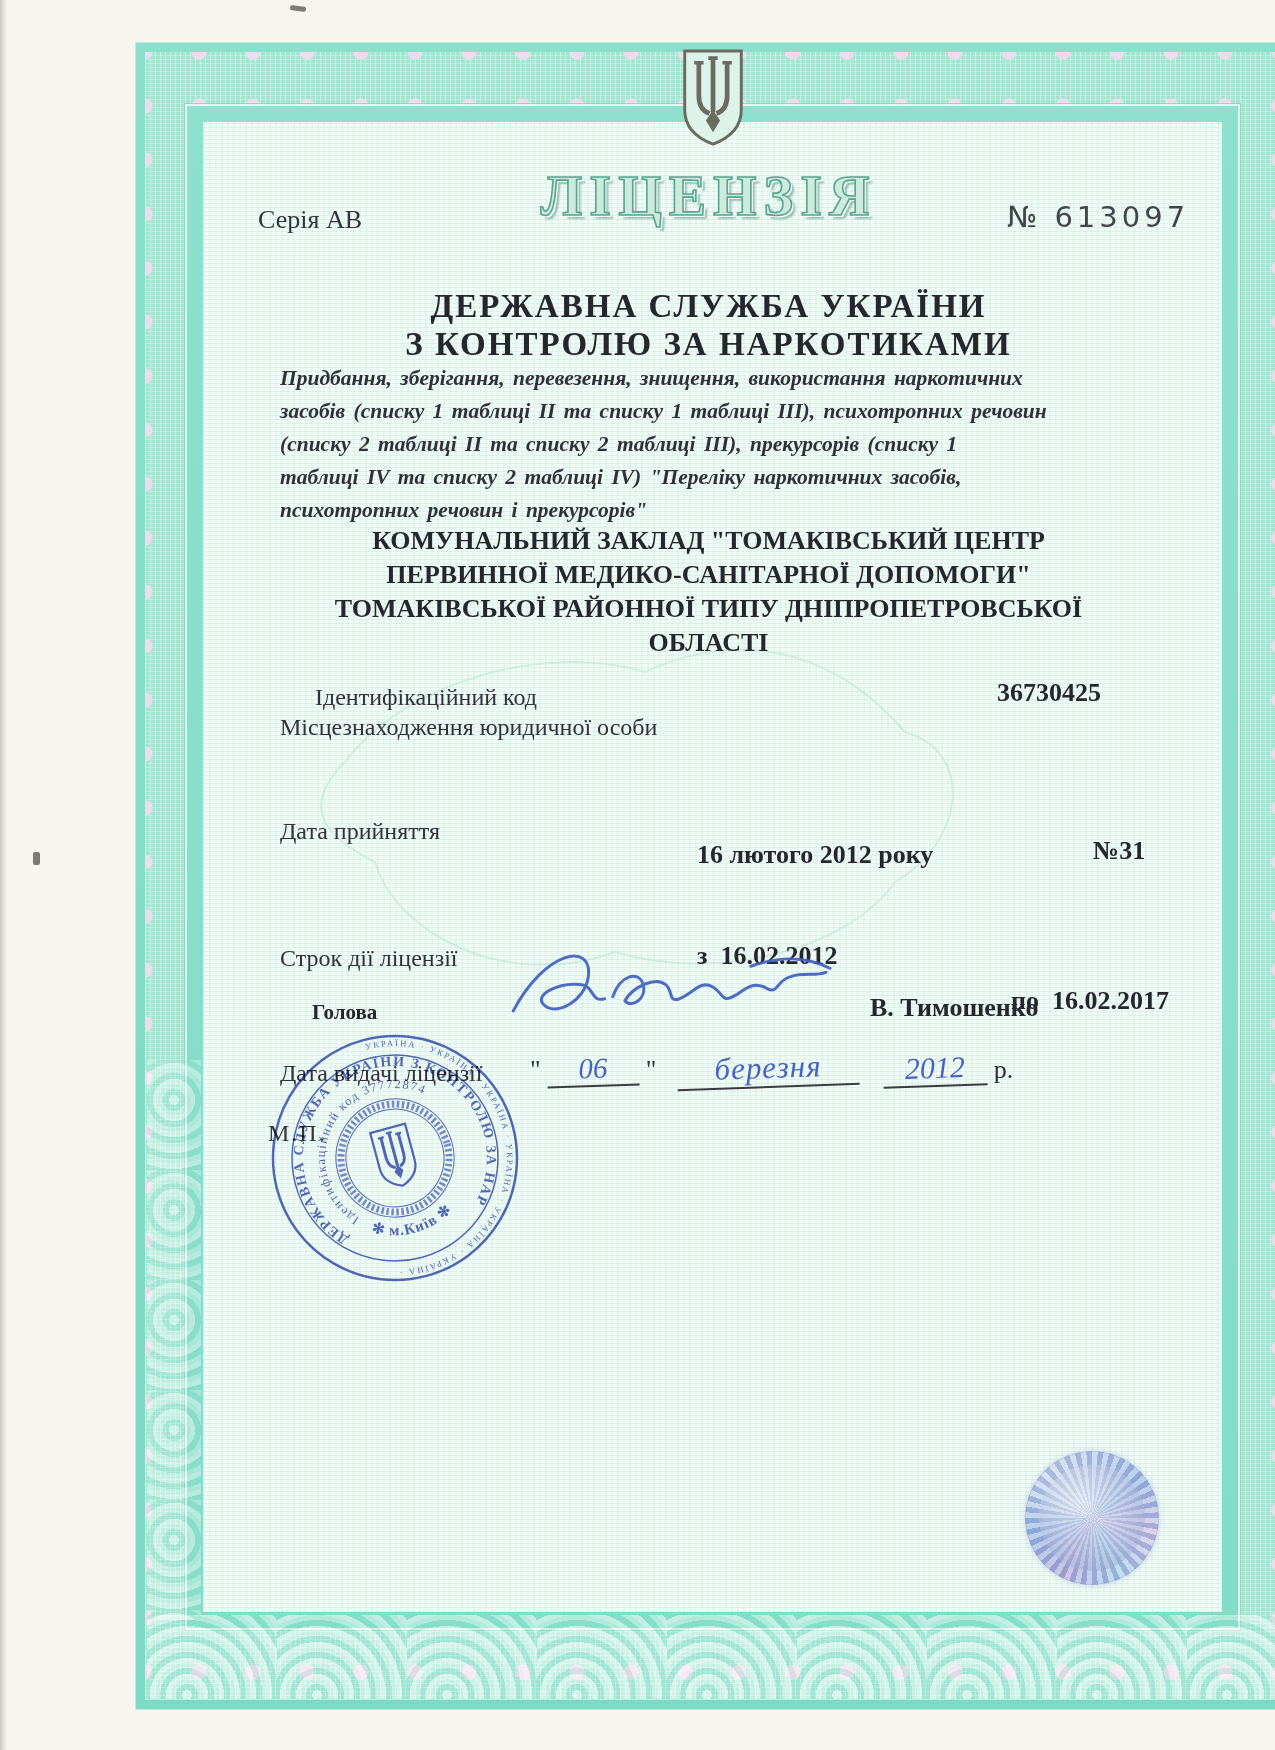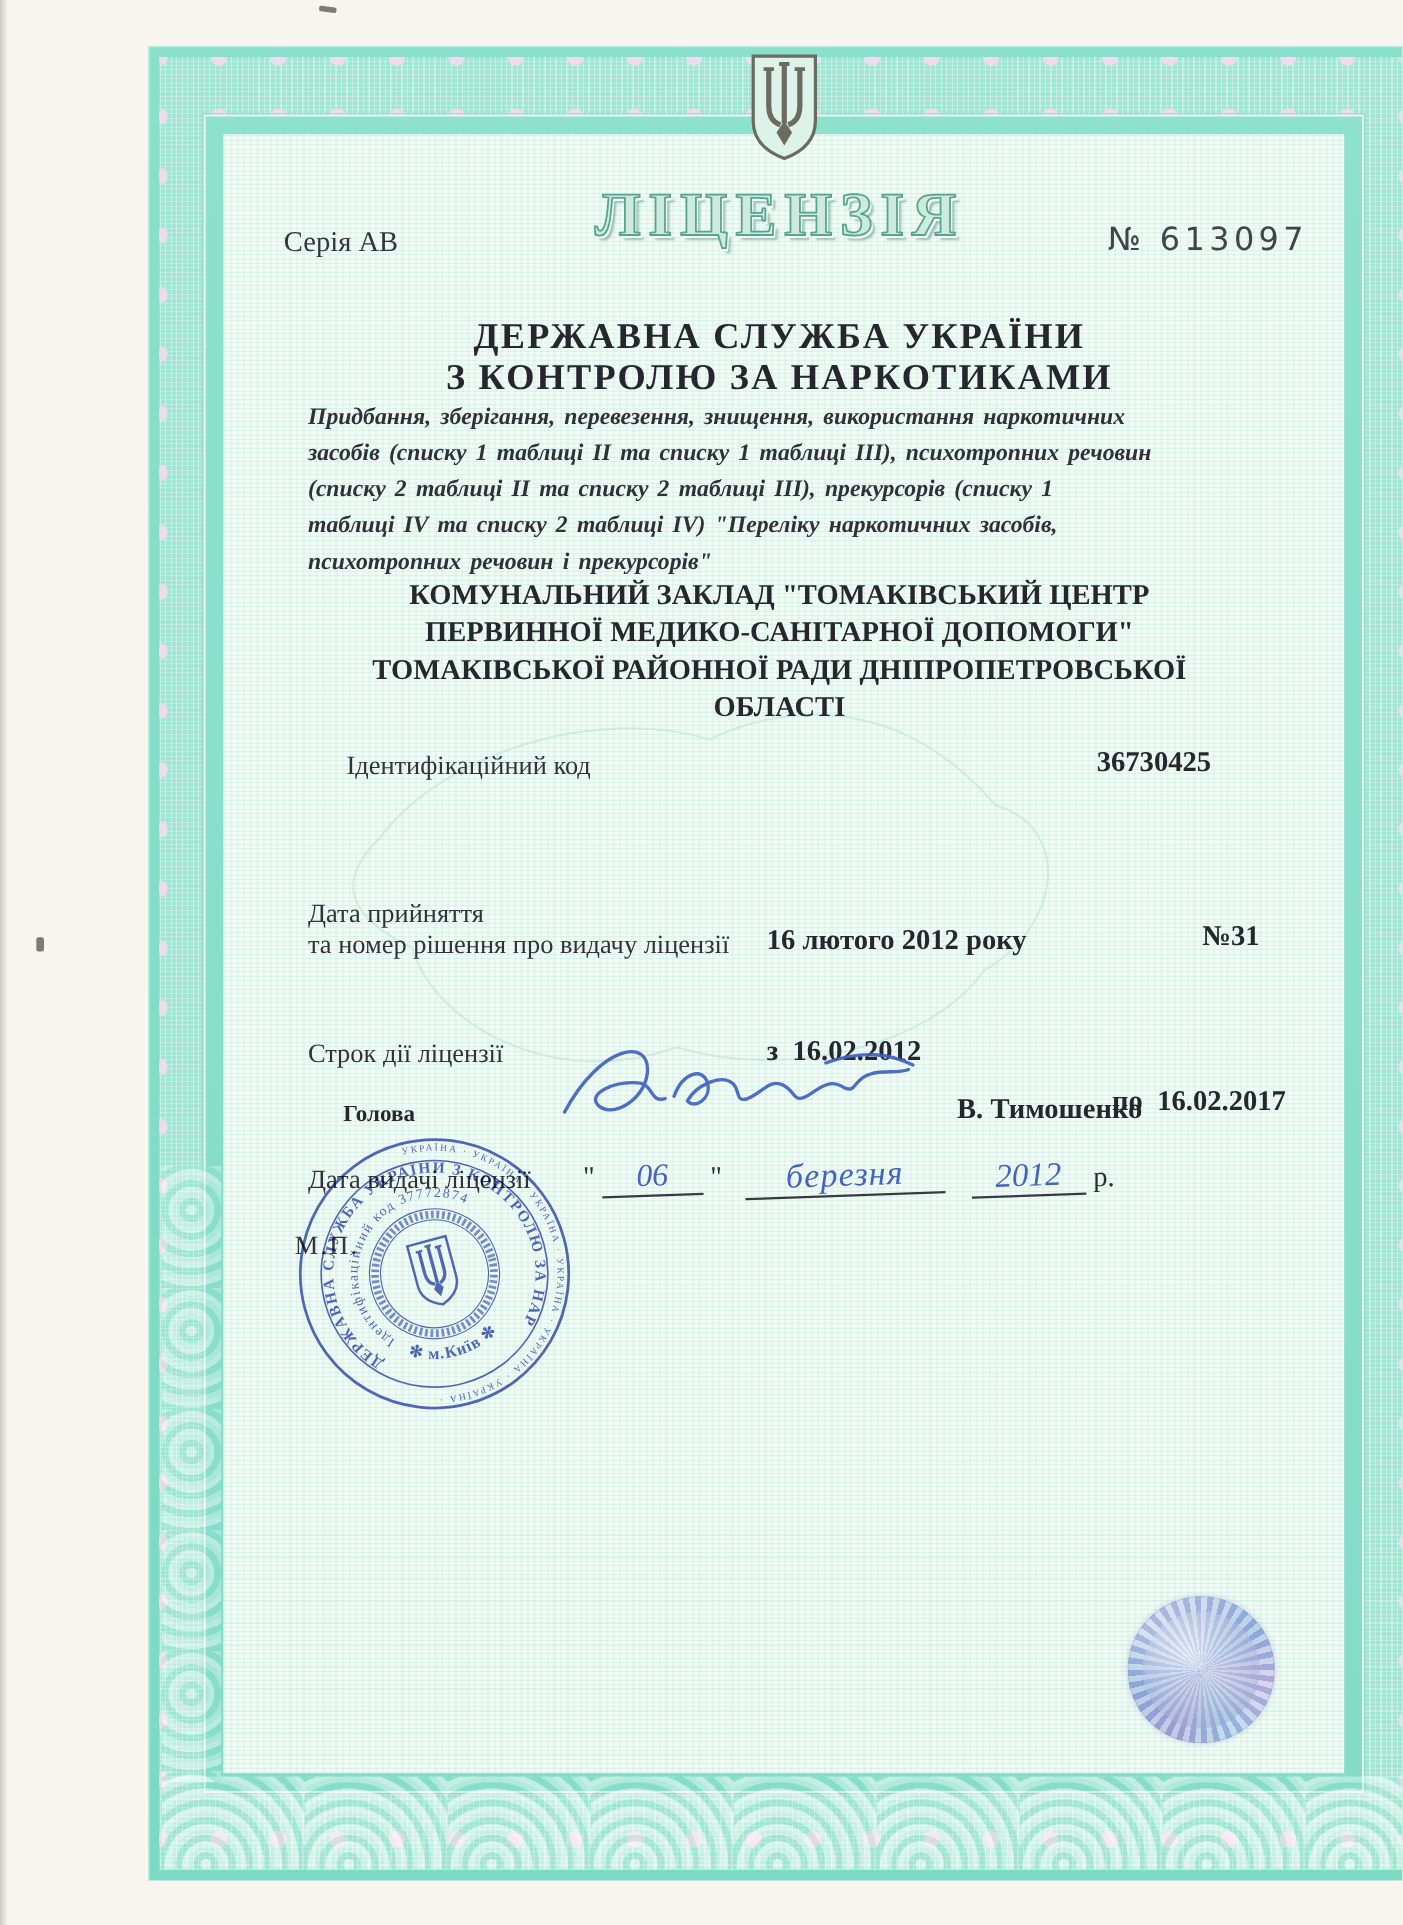--- a/index.html
+++ b/index.html
@@ -115,30 +115,30 @@
       <span class="line">Придбання, зберігання, перевезення, знищення, використання наркотичних</span>
       <span class="line">засобів (списку 1 таблиці II та списку 1 таблиці III), психотропних речовин</span>
       <span class="line">(списку 2 таблиці II та списку 2 таблиці III), прекурсорів (списку 1</span>
       <span class="line">таблиці IV та списку 2 таблиці IV) "Переліку наркотичних засобів,</span>
       <span class="line last">психотропних речовин і прекурсорів"</span>
     </div>
 
     <div class="abs centered org" style="top:482px;">
       <div>КОМУНАЛЬНИЙ ЗАКЛАД "ТОМАКІВСЬКИЙ ЦЕНТР</div>
       <div>ПЕРВИННОЇ МЕДИКО-САНІТАРНОЇ ДОПОМОГИ"</div>
-      <div>ТОМАКІВСЬКОЇ РАЙОННОЇ РАДИ ДНІПРОПЕТРОВСЬКОЇ</div>
+      <div>ТОМАКІВСЬКОЇ РАЙОННОЇ ТИПУ ДНІПРОПЕТРОВСЬКОЇ</div>
       <div>ОБЛАСТІ</div>
     </div>
 
     <div class="abs label" style="left:180px;top:642px;">Ідентифікаційний код</div>
     <div class="abs value-b" style="left:862px;top:636px;">36730425</div>
 
+    <div class="abs label" style="left:145px;top:672px;">Місцезнаходження юридичної особи</div>
 
     <div class="abs label" style="left:145px;top:776px;">Дата прийняття</div>
-    <div class="abs label" style="left:145px;top:804px;">та номер рішення про видачу ліцензії</div>
     <div class="abs value-b" style="left:562px;top:798px;">16 лютого 2012 року</div>
     <div class="abs value-b" style="left:958px;top:794px;">№31</div>
 
     <div class="abs label" style="left:145px;top:903px;">Строк дії ліцензії</div>
     <div class="abs value-b" style="left:562px;top:899px;">
       <span>з</span>&nbsp;&nbsp;<span>16.02.2012</span>
     </div>
     <div class="abs value-b" style="left:876px;top:944px;">
       <span>по</span>&nbsp;&nbsp;<span>16.02.2017</span>
     </div>

